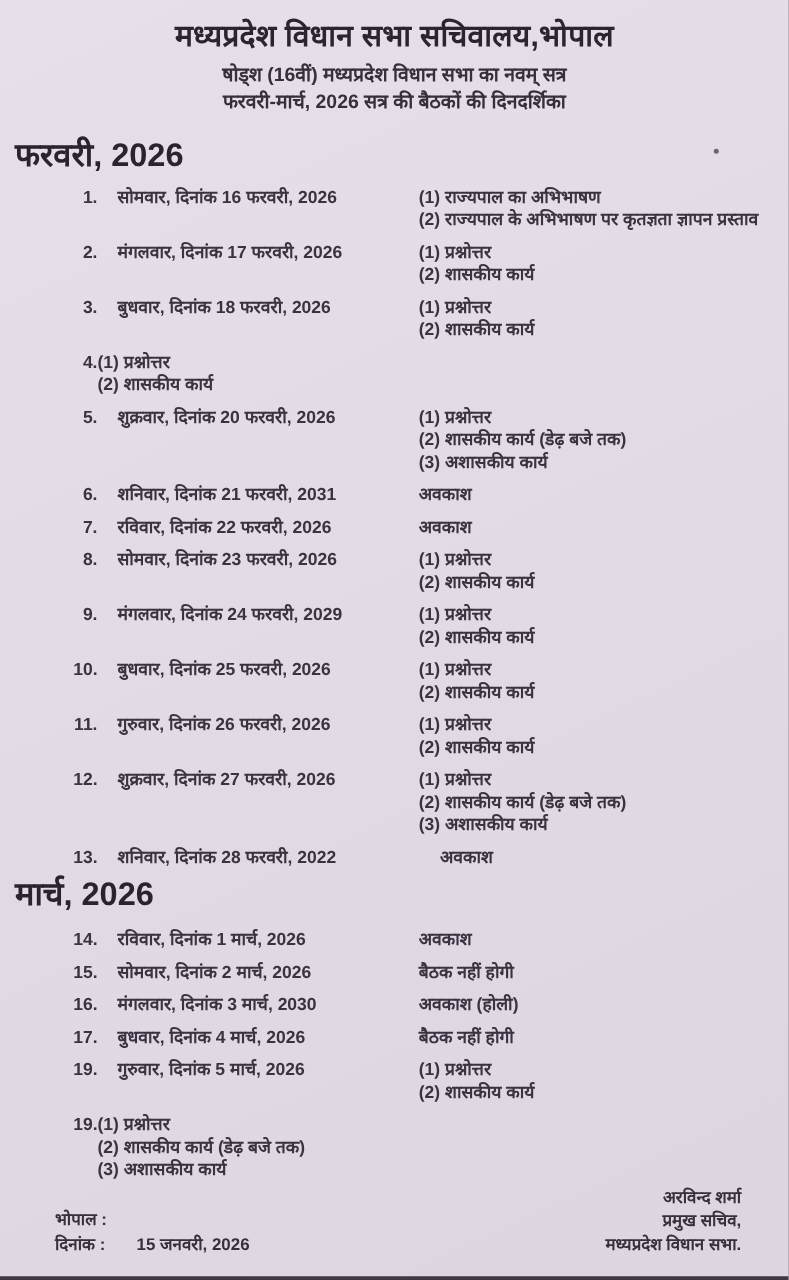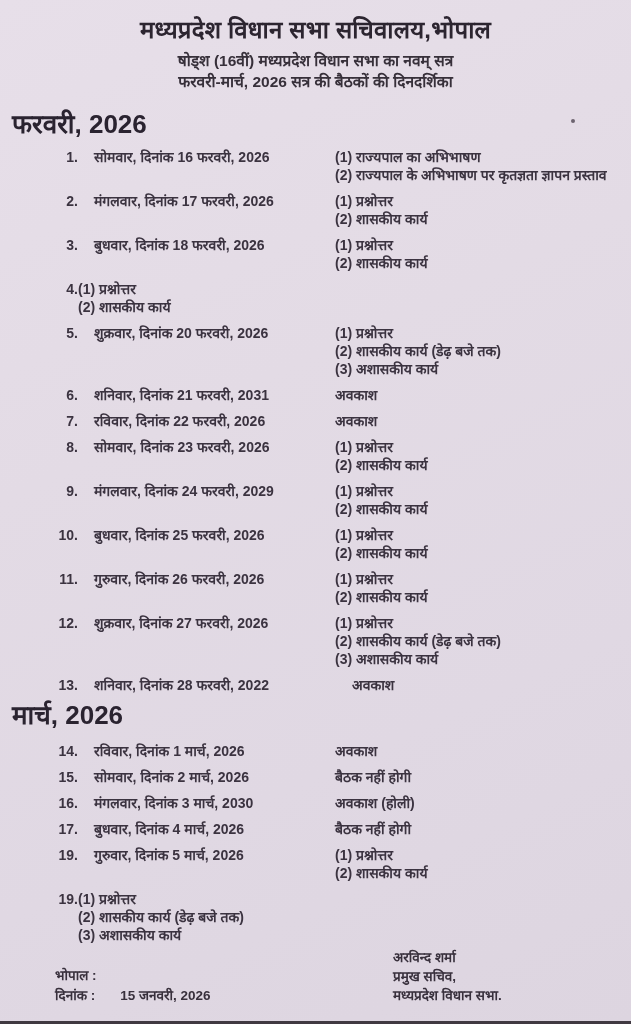--- a/index.html
+++ b/index.html
@@ -60,34 +60,34 @@
   }
   .num  { flex: none; width: 23px; text-align: right; }
   .date { flex: none; width: 241px; margin-left: 16px; }
   .agenda { flex: 1; min-width: 0; }
   .agenda.indent { padding-left: 17px; }
   .agenda-line { white-space: nowrap; }
 
   
   .foot-left {
     position: absolute;
-    left: 55px;
+    left: 44px;
     top: 966px;
     font-size: 13.5px;
     line-height: 19.5px;
     font-weight: 700;
     color: #38303c;
   }
   .foot-left .val { margin-left: 25px; }
   .foot-right {
     position: absolute;
     left: 393px;
     top: 948px;
     width: 200px;
-    text-align: left;
+    text-align: right;
     font-size: 13.5px;
     line-height: 19px;
     font-weight: 700;
     color: #38303c;
   }
 
   
   .scan-edge {
     position: absolute;
     left: 0; bottom: 0;

